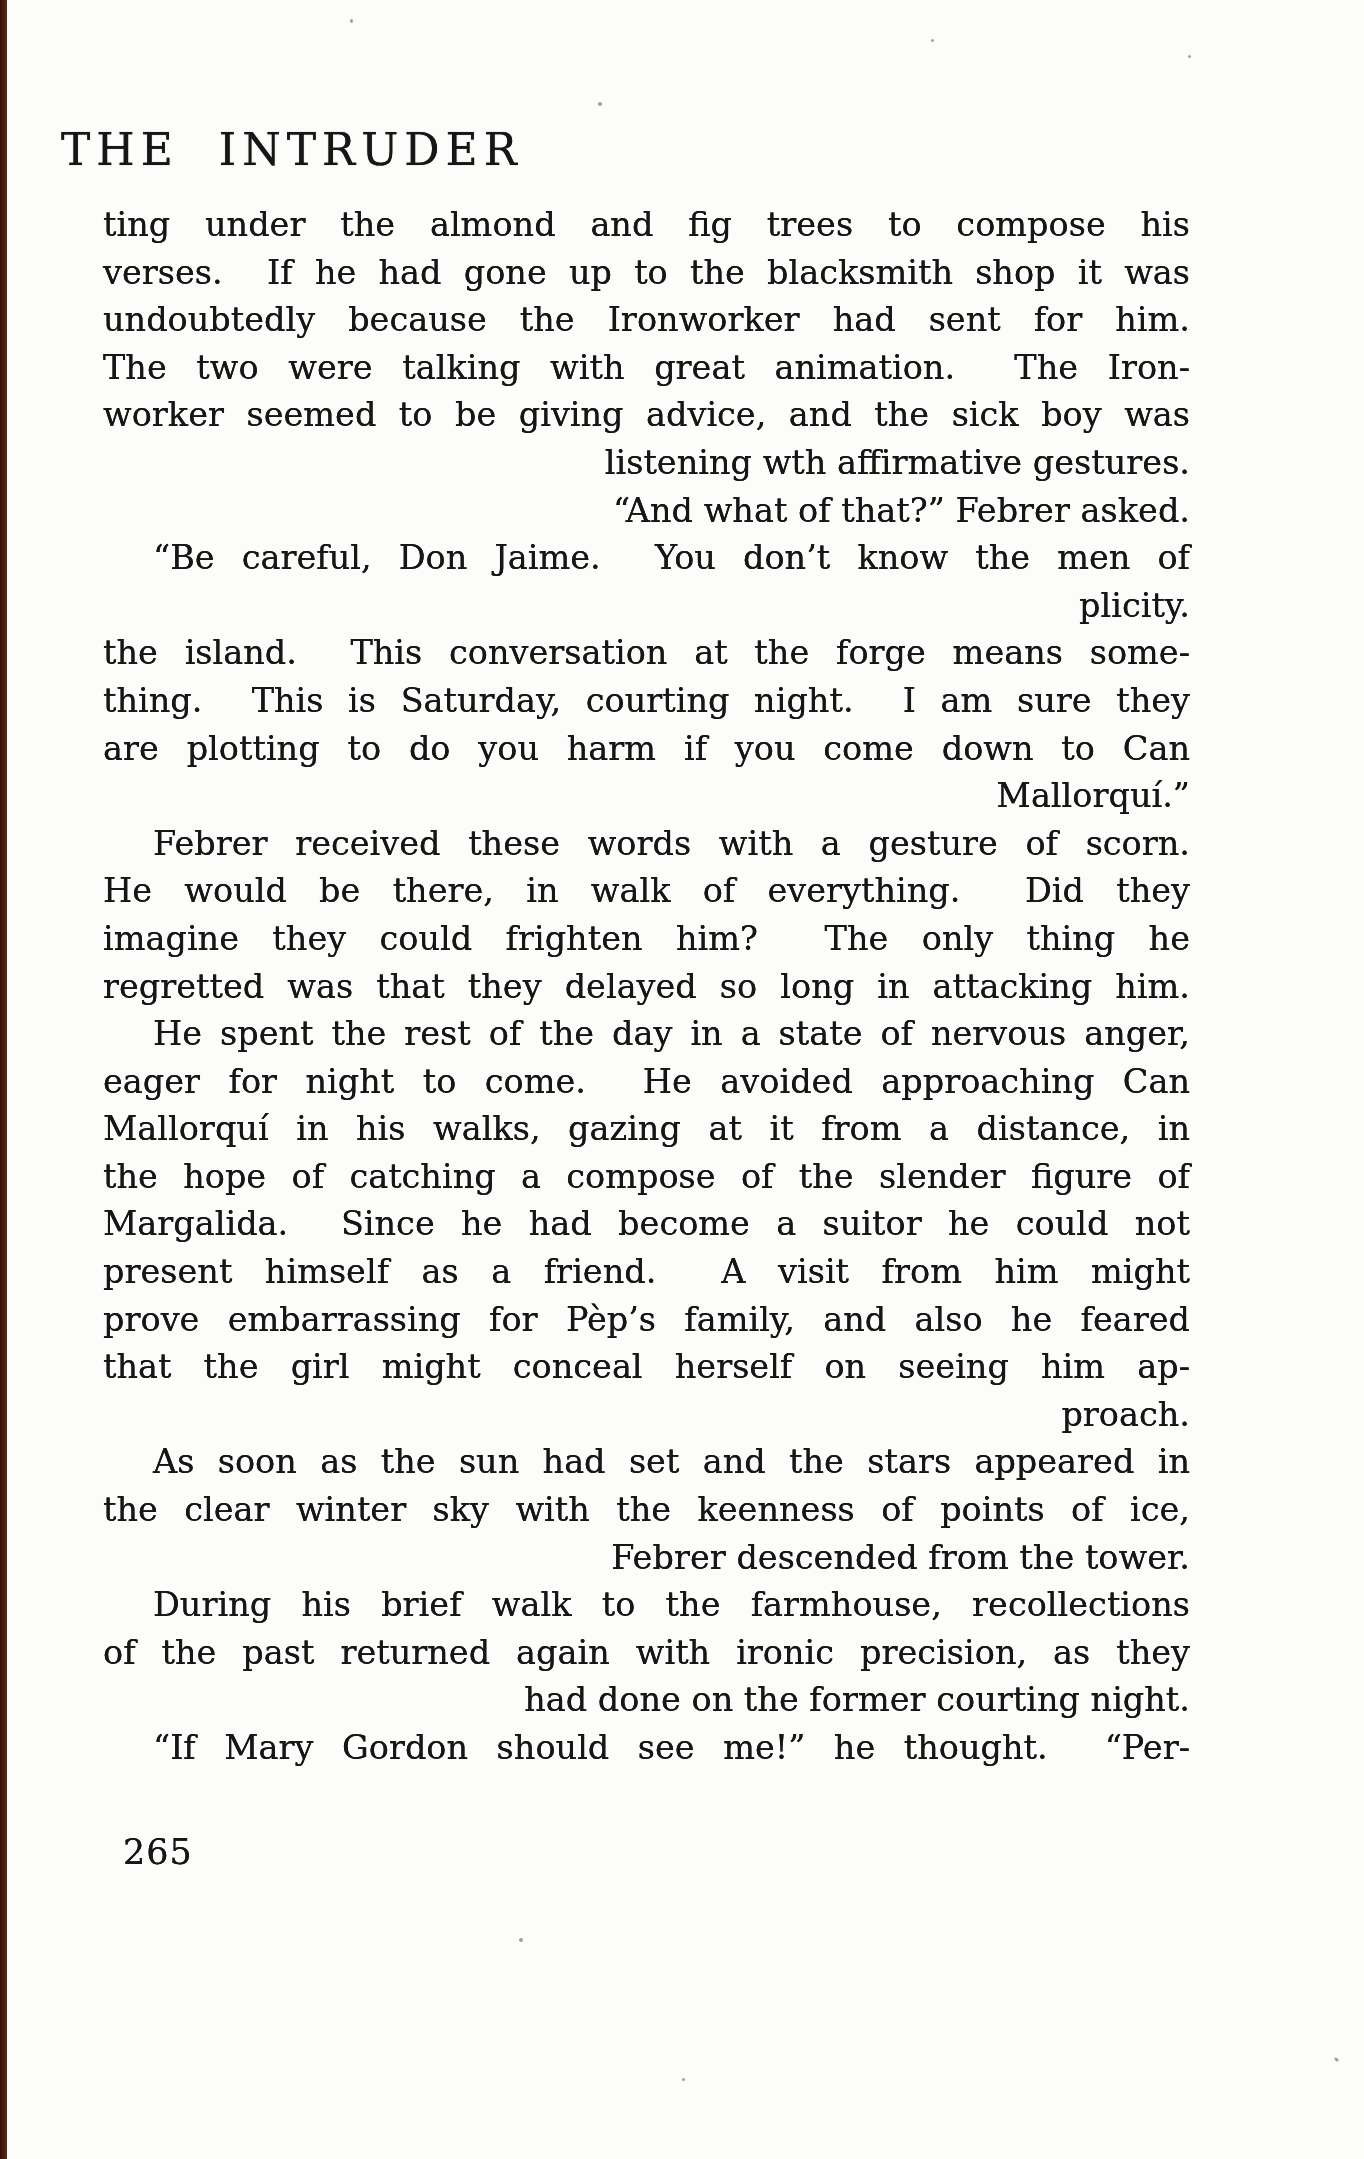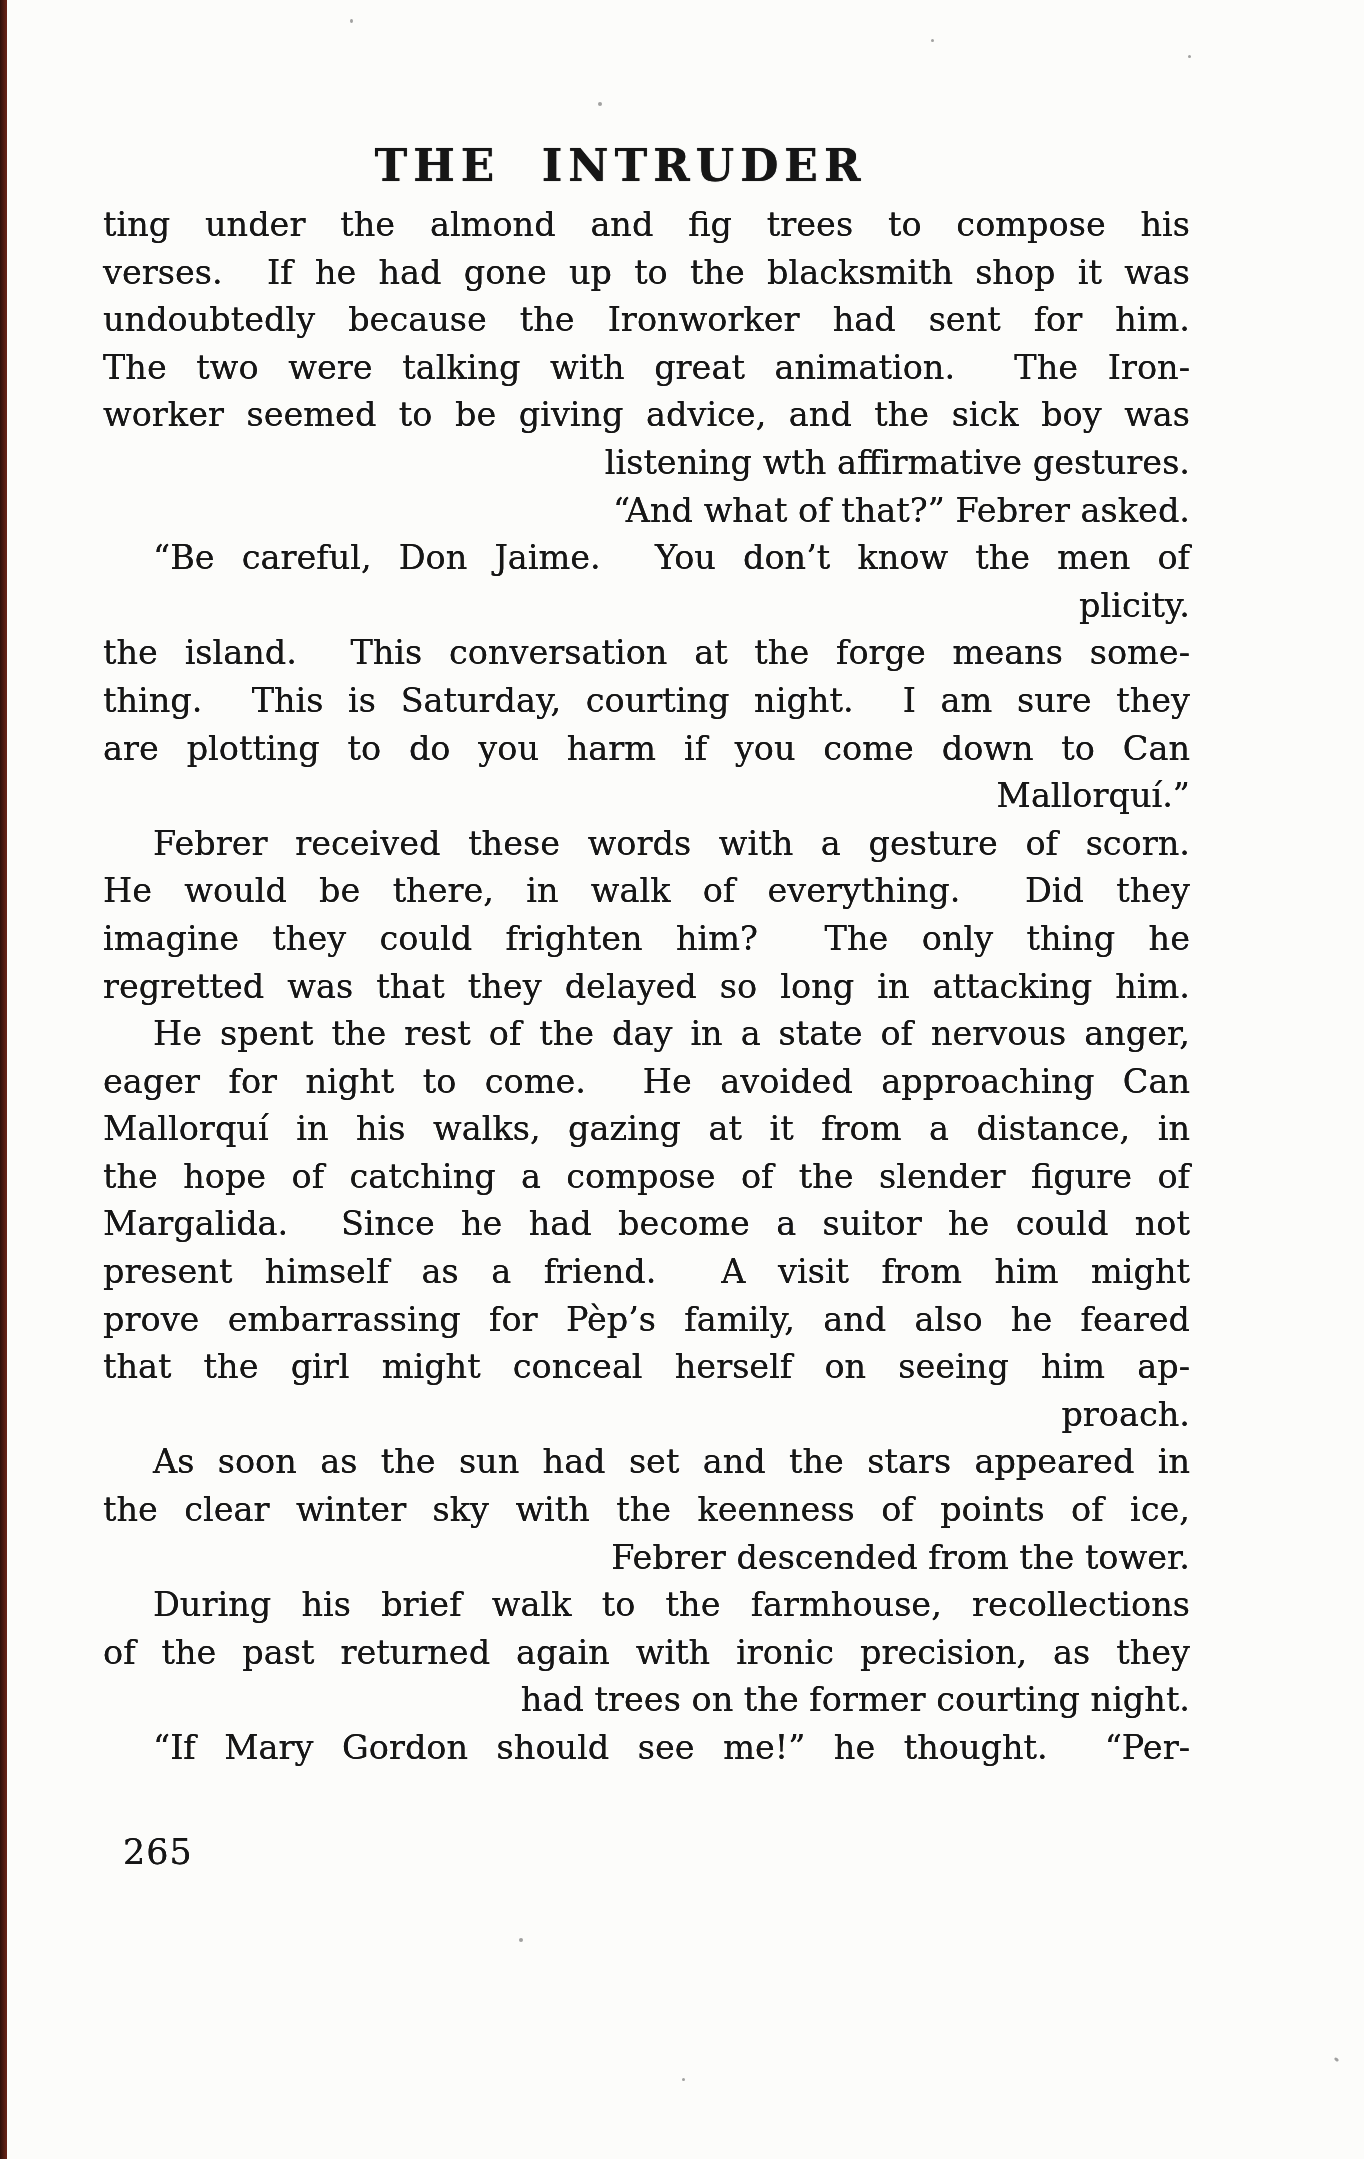--- a/index.html
+++ b/index.html
@@ -19,25 +19,24 @@
     position: absolute;
     left: 0; top: 0;
     width: 7px; height: 100%;
     background: linear-gradient(to right, #2e0f08, #6b2417);
   }
   .page-title {
     position: absolute;
     left: 103px;
     top: 126px;
     width: 1087px;
-    margin: 16px;
-    text-align: center;
+    margin: 0;
     transform: translateX(-42px);
     font-size: 44px;
-    font-weight: bold;
+    font-weight: normal;
     letter-spacing: 6px;
     word-spacing: 20px;
     line-height: 1.1;
     text-shadow: 0 0 0.7px currentColor;
   }
   .page-body {
     position: absolute;
     left: 103px;
     top: 201px;
     width: 1087px;
@@ -106,21 +105,21 @@
     <div class="line just">Margalida.  Since he had become a suitor he could not</div>
     <div class="line just">present himself as a friend.  A visit from him might</div>
     <div class="line just">prove embarrassing for Pèp’s family, and also he feared</div>
     <div class="line just">that the girl might conceal herself on seeing him ap-</div>
     <div class="line">proach.</div>
     <div class="line indent just">As soon as the sun had set and the stars appeared in</div>
     <div class="line just">the clear winter sky with the keenness of points of ice,</div>
     <div class="line">Febrer descended from the tower.</div>
     <div class="line indent just">During his brief walk to the farmhouse, recollections</div>
     <div class="line just">of the past returned again with ironic precision, as they</div>
-    <div class="line">had trees on the former courting night.</div>
+    <div class="line">had done on the former courting night.</div>
     <div class="line indent just">“If Mary Gordon should see me!” he thought.  “Per-</div>
   </main>
 
 <div class="page-number">265</div>
 
 <div class="speck" style="left:350px; top:19px;  width:3px; height:4px;"></div>
 <div class="speck" style="left:598px; top:102px; width:4px; height:4px;"></div>
 <div class="speck" style="left:931px; top:39px;  width:3px; height:3px;"></div>
 <div class="speck" style="left:1188px; top:55px; width:3px; height:3px;"></div>
 <div class="speck" style="left:519px; top:1938px; width:4px; height:4px;"></div>

